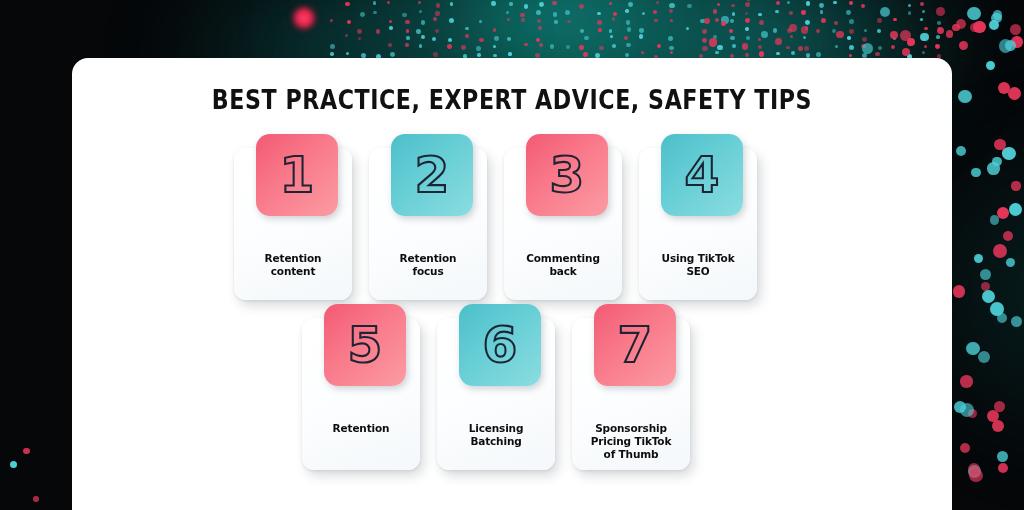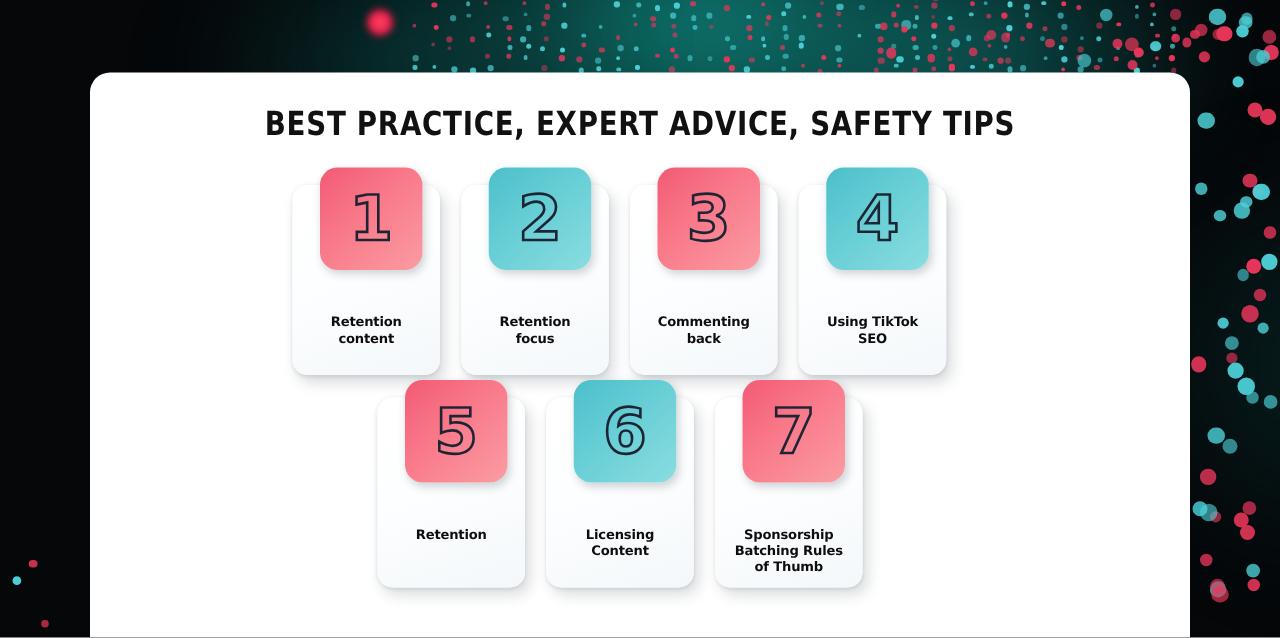--- a/index.html
+++ b/index.html
@@ -490,30 +490,30 @@
         <div class="card-body">
           <div class="card-label">Retention</div>
         </div>
         <div class="card-chip chip-pink">
           <span class="chip-num">5</span>
         </div>
       </div>
       <div class="card-slot" style="left: 365px;">
         <div class="card-body">
           <div class="card-label">Licensing
-Content</div>
+Batching</div>
         </div>
         <div class="card-chip chip-teal">
           <span class="chip-num">6</span>
         </div>
       </div>
       <div class="card-slot" style="left: 500px;">
         <div class="card-body">
           <div class="card-label">Sponsorship
-Batching Rules
+Pricing TikTok
 of Thumb</div>
         </div>
         <div class="card-chip chip-pink">
           <span class="chip-num">7</span>
         </div>
       </div>
     </div>
 </div>
 
 </body></html>

